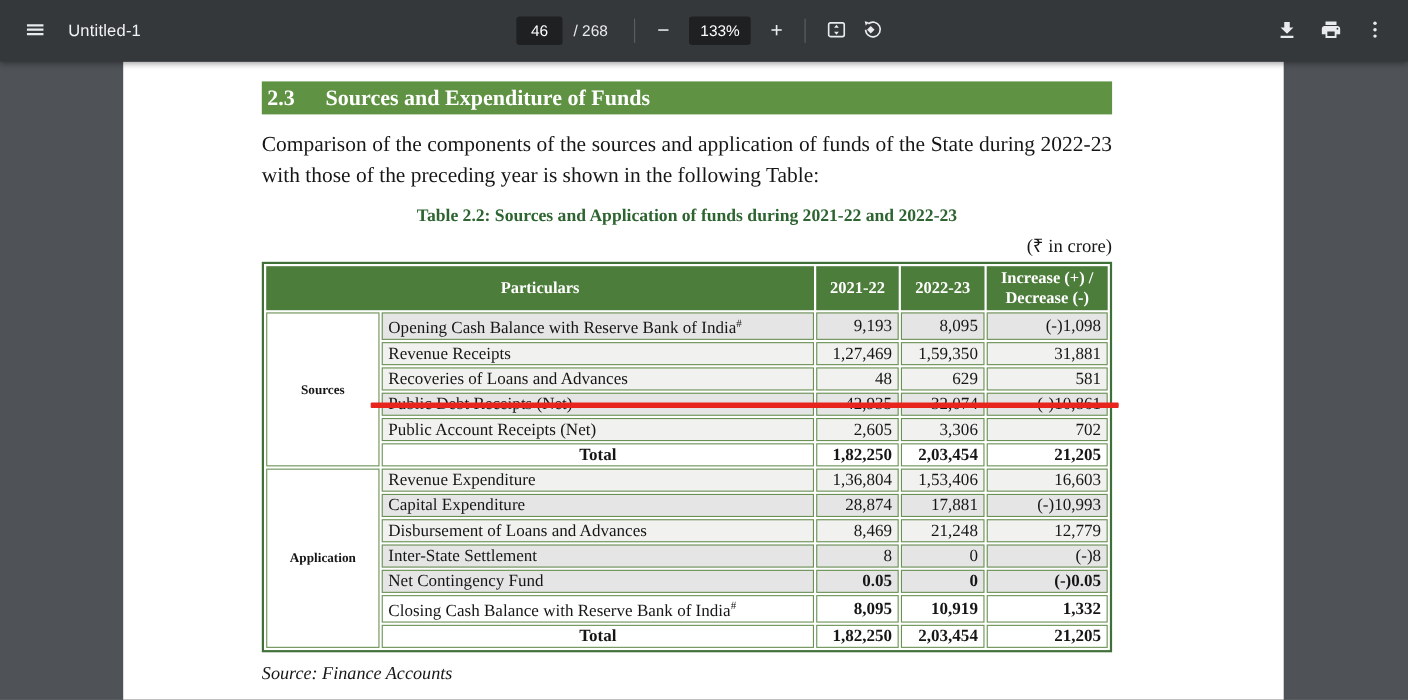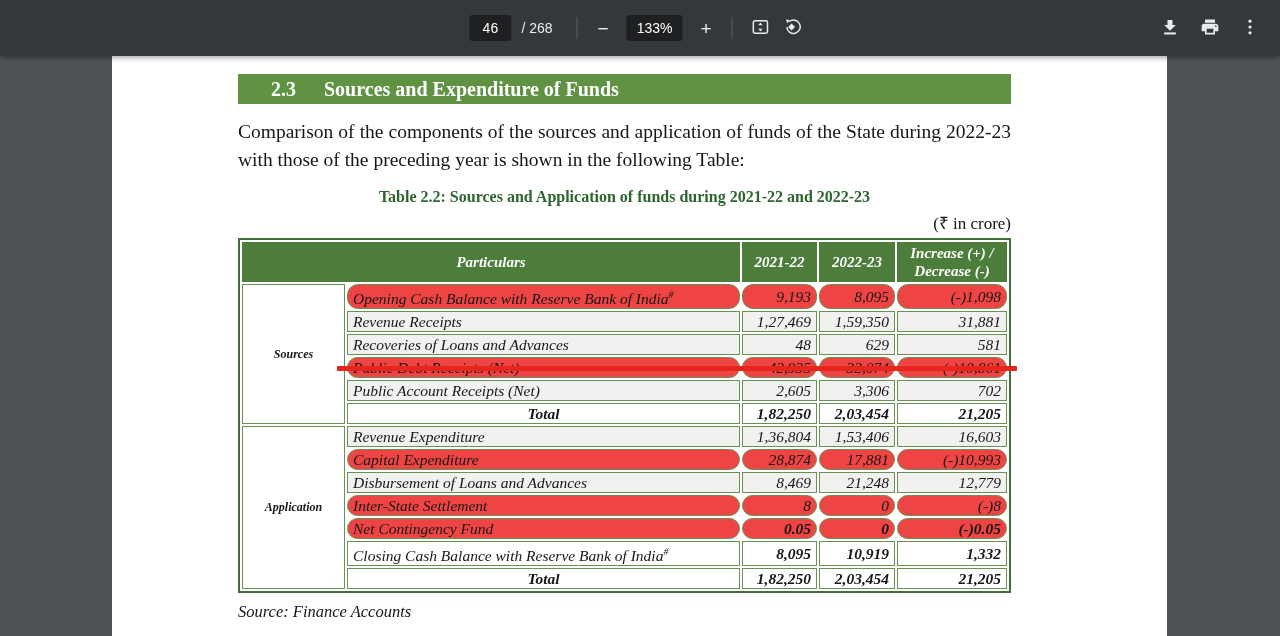--- a/index.html
+++ b/index.html
@@ -28,56 +28,66 @@
   
   .viewer { position:absolute; left:0; top:56px; width:1280px; height:580px; background:#4f5357; }
   .page { position:absolute; left:112px; top:0; width:1055px; height:580px; background:#ffffff;
           overflow:hidden; }
   .doc { position:absolute; left:126px; top:0; width:773px;
          font-family:"Liberation Serif", serif; color:#161616; }
 
   .intro { font-size:19px; line-height:24px; margin-top:-5px; }
 
   .sec-bar { margin-top:18px; height:30px; background:#5f9343; display:flex; align-items:center;
-             color:#ffffff; font-weight:bold; font-size:20px;padding-left:28px; }
+             color:#ffffff; font-weight:bold; font-size:20px; }
   .sec-num { width:58px; padding-left:5px; }
 
   .para { margin-top:14px; font-size:19.5px; line-height:28px; text-align:justify; }
 
   .tbl-title { margin-top:14px; text-align:center; font-weight:bold; font-size:16px; color:#2d6430; }
   .unit-note { margin-top:5px; text-align:right; font-size:17px; }
 
   
   .tbl-wrap { position:relative; margin-top:4px; }
   table.funds { width:773px; table-layout:fixed; border-collapse:separate; border-spacing:2px;
-                border:2px solid #3f7038; background:#ffffff; font-size:15.5px;font-style:italic; }
+                border:2px solid #3f7038; background:#ffffff; font-size:15.5px; }
   table.funds th { background:#4d7d3b; color:#ffffff; font-weight:bold; font-size:15px;
                    line-height:18px; padding:2px 3px; height:40px; text-align:center; }
   table.funds td { border:1px solid #6a9154; height:20px; padding:0 5px; line-height:19px;
                    overflow:hidden; white-space:nowrap; }
   td.grp { text-align:center; font-weight:bold; background:#ffffff; font-size:12px; }
   td.lbl { text-align:left; }
   td.num { text-align:right; }
-  tr.bg-y td.data { background:#ef4444;border-radius:11px; }
+  tr.bg-y td.data { background:#e5e5e5; }
   tr.bg-g td.data { background:#f1f1ef; }
   tr.bg-w td.data { background:#ffffff; }
   tr.total td.data { font-weight:bold; }
   tr.total td.lbl { text-align:center; }
   tr.bold-vals td.num { font-weight:bold; }
   sup.mark { font-size:10px; }
 
   .red-line { position:absolute; left:99px; top:128px; width:680px; height:5px;
               background:#e8251d; z-index:5; border-radius:1px; }
 
   .source-note { margin-top:9px; font-style:italic; font-size:16.5px; }
 </style>
 </head>
 <body>
 
 <div class="toolbar">
+  <div class="tb-left">
+    <button class="icon-btn">
+      <span>
+        <svg width="20" height="20" viewBox="0 0 24 24">
+            <path fill="#e8eaed" d="M3 6h18v2.4H3zM3 10.8h18v2.4H3zM3 15.6h18V18H3z"></path>
+          </svg>
+      </span>
+    </button>
+    <span class="doc-title">Untitled-1</span>
+  </div>
 
   <div class="tb-center">
     <input class="counter-box" style="width: 42px;" readonly="" value="46">
     <span class="page-total">/ 268</span>
     <span class="tb-divider"></span>
     <button class="zoom-btn">−</button>
     <span class="counter-box zoom-box">133%</span>
     <button class="zoom-btn">+</button>
     <span class="tb-divider"></span>
     <button class="icon-btn" style="width:32px">

